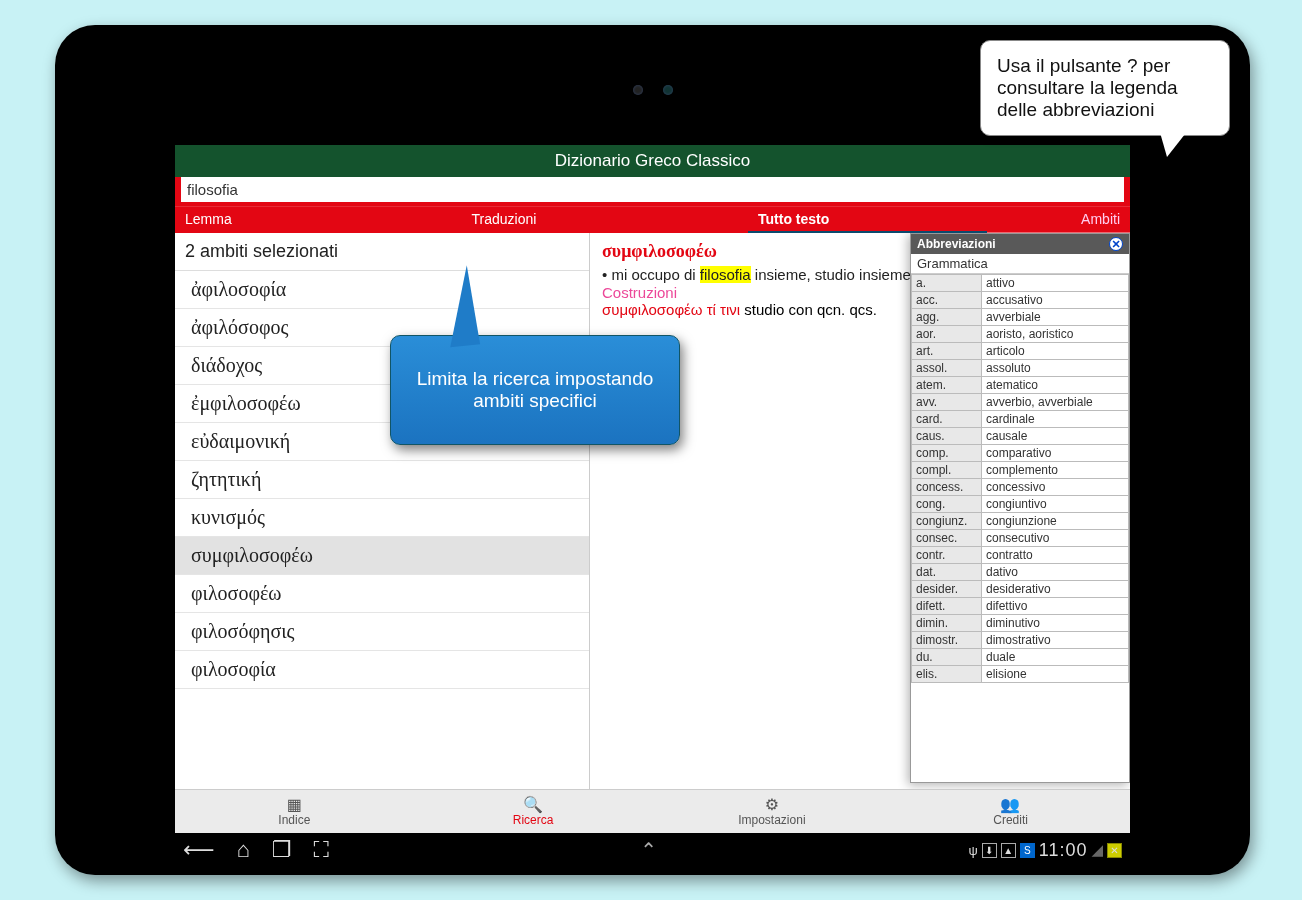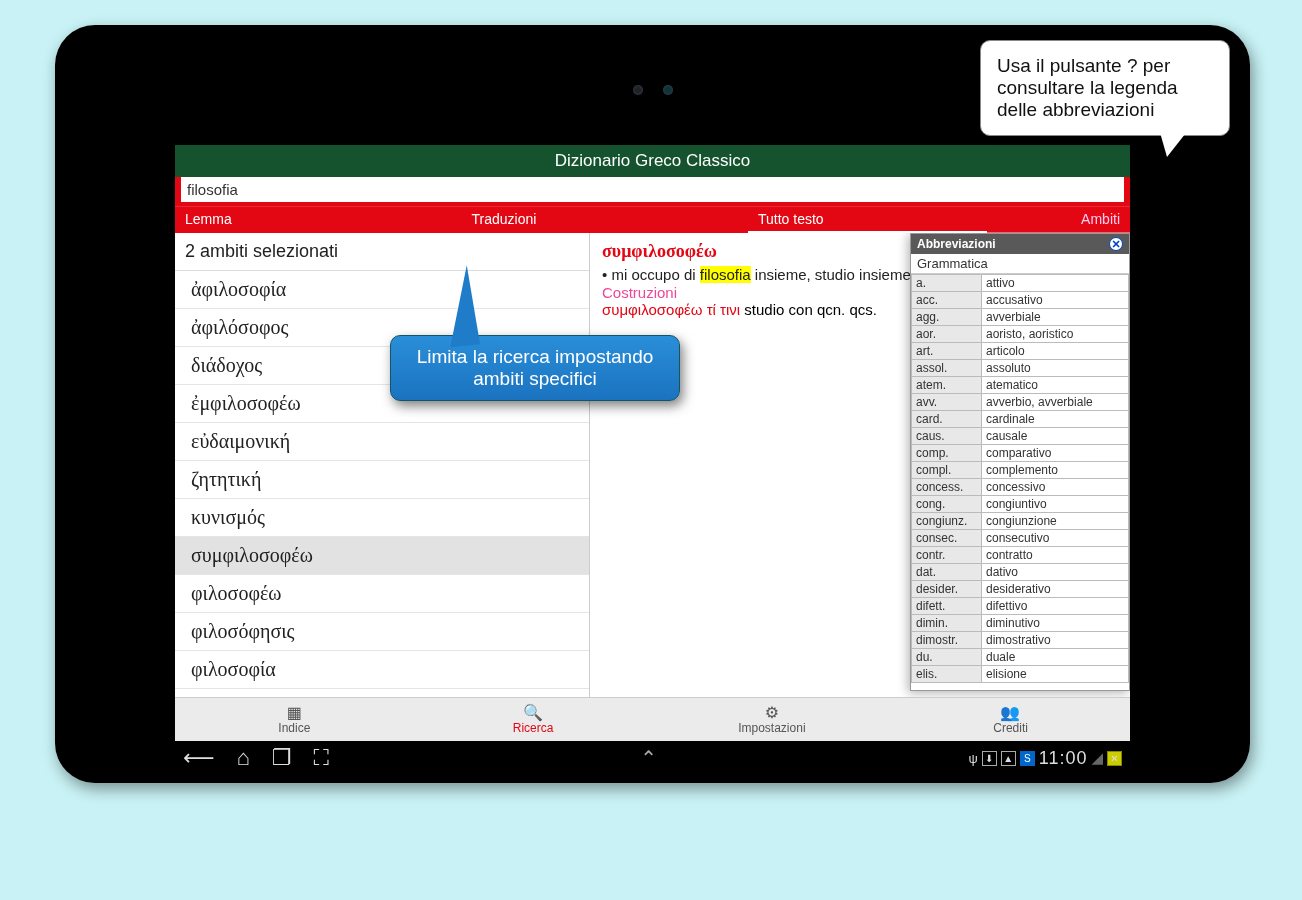--- a/index.html
+++ b/index.html
@@ -1,18 +1,18 @@
 <!DOCTYPE html>
 <html><head>
 <meta charset="utf-8">
 <style>
   * { box-sizing: border-box; margin: 0; padding: 0; }
   body { background: #c8f2f5; font-family: Arial, sans-serif; width: 1302px; height: 900px; overflow: hidden; }
   .tablet {
-    position: absolute; left: 55px; top: 25px; width: 1195px; height: 758px;
+    position: absolute; left: 55px; top: 25px; width: 1195px; height: 850px;
     background: #000; border-radius: 40px; box-shadow: 3px 6px 15px rgba(0,0,0,0.4);
   }
   .camera { position: absolute; top: 60px; left: 50%; transform: translateX(-50%); display:flex; gap:20px;}
   .camera span { width: 10px; height: 10px; background: #222; border-radius: 50%; display:inline-block; box-shadow: inset 0 0 3px #346; }
   .camera span:nth-child(2){ background:#133; }
   .screen {
     position: absolute; top: 120px; left: 120px; right: 120px; bottom: 42px;
     background: #fff; display: flex; flex-direction: column;
   }
   .header {
@@ -21,21 +21,21 @@
   .search-row { background: #e30613; padding: 0 6px 4px 6px; }
   .search-input {
     width: 100%; padding: 4px 6px; font-size: 15px; border: none; background: #fff; color:#333;
   }
   .tabs-row {
     background: #e30613; display: flex; color: #fff; font-size: 14px; border-top: 1px solid rgba(255,255,255,0.15);
   }
   .tabs-row > div { padding: 4px 10px; }
   .tab-l { flex: 0 0 30%; }
   .tab-t { flex: 0 0 30%; }
-  .tab-tt { flex: 0 0 25%; border-bottom: 2px solid #ffffff; padding-bottom:2px;}
+  .tab-tt { flex: 0 0 25%; border-bottom: 2px solid #0c4a6e; padding-bottom:2px;font-weight:bold;}
   .tab-a { flex: 1; text-align: right; color:#fce; border-bottom:1px solid rgba(255,255,255,0.4);}
   .main { flex: 1; display: flex; overflow: hidden; }
   .left-list {
     width: 415px; border-right: 1px solid #ccc; overflow-y: hidden; background:#fff;
   }
   .list-header { padding: 8px 10px; font-size: 18px; border-bottom: 1px solid #ddd; color:#222;}
   .list-item { padding: 7px 16px; font-size: 20px; border-bottom: 1px solid #e5e5e5; color:#222; font-family: "Times New Roman", serif; cursor:pointer;}
   .list-item.selected { background: #e2e2e2; }
   .detail { flex: 1; padding: 8px 12px; font-size: 15px; position: relative; overflow:hidden;}
   .headword { color: #e30613; font-weight: bold; font-size: 18px; font-family: "Times New Roman", serif; }
@@ -66,21 +66,21 @@
   .sysbar {
     position:absolute; left:120px; right:120px; bottom:10px; height:30px; background:#000; color:#ccc;
     display:flex; align-items:center; justify-content:space-between; padding:0 8px; font-size:14px;
   }
   .sys-left { display:flex; gap:22px; font-size:22px; color:#ddd;}
   .sys-left span{ cursor:pointer;}
   .sys-center { font-size:20px; color:#aaa;}
   .sys-right { display:flex; gap:4px; align-items:center; font-size:15px; color:#ddd;}
   .sys-right .time{ font-size:18px; letter-spacing:1px;}
   .callout-blue {
-    position:absolute; left:335px; top:310px; width:290px; padding:10px 20px;
+    position:absolute; left:335px; top:310px; width:290px; padding:32px 20px;
     background: linear-gradient(#2a8ed8,#1b73c0); color:#fff; font-size:19px; text-align:center;
     border-radius:10px; border:1px solid #156; box-shadow:3px 5px 12px rgba(0,0,0,0.5);
   }
   .callout-blue::before {
     content:""; position:absolute; top:-70px; left:55px;
     border-left:25px solid transparent; border-right:5px solid transparent;
     border-bottom:80px solid #1f7cc8; transform:rotate(-6deg);
   }
   .callout-white {
     position:absolute; right:20px; top:15px; width:250px; background:#fff; border:1px solid #888;

